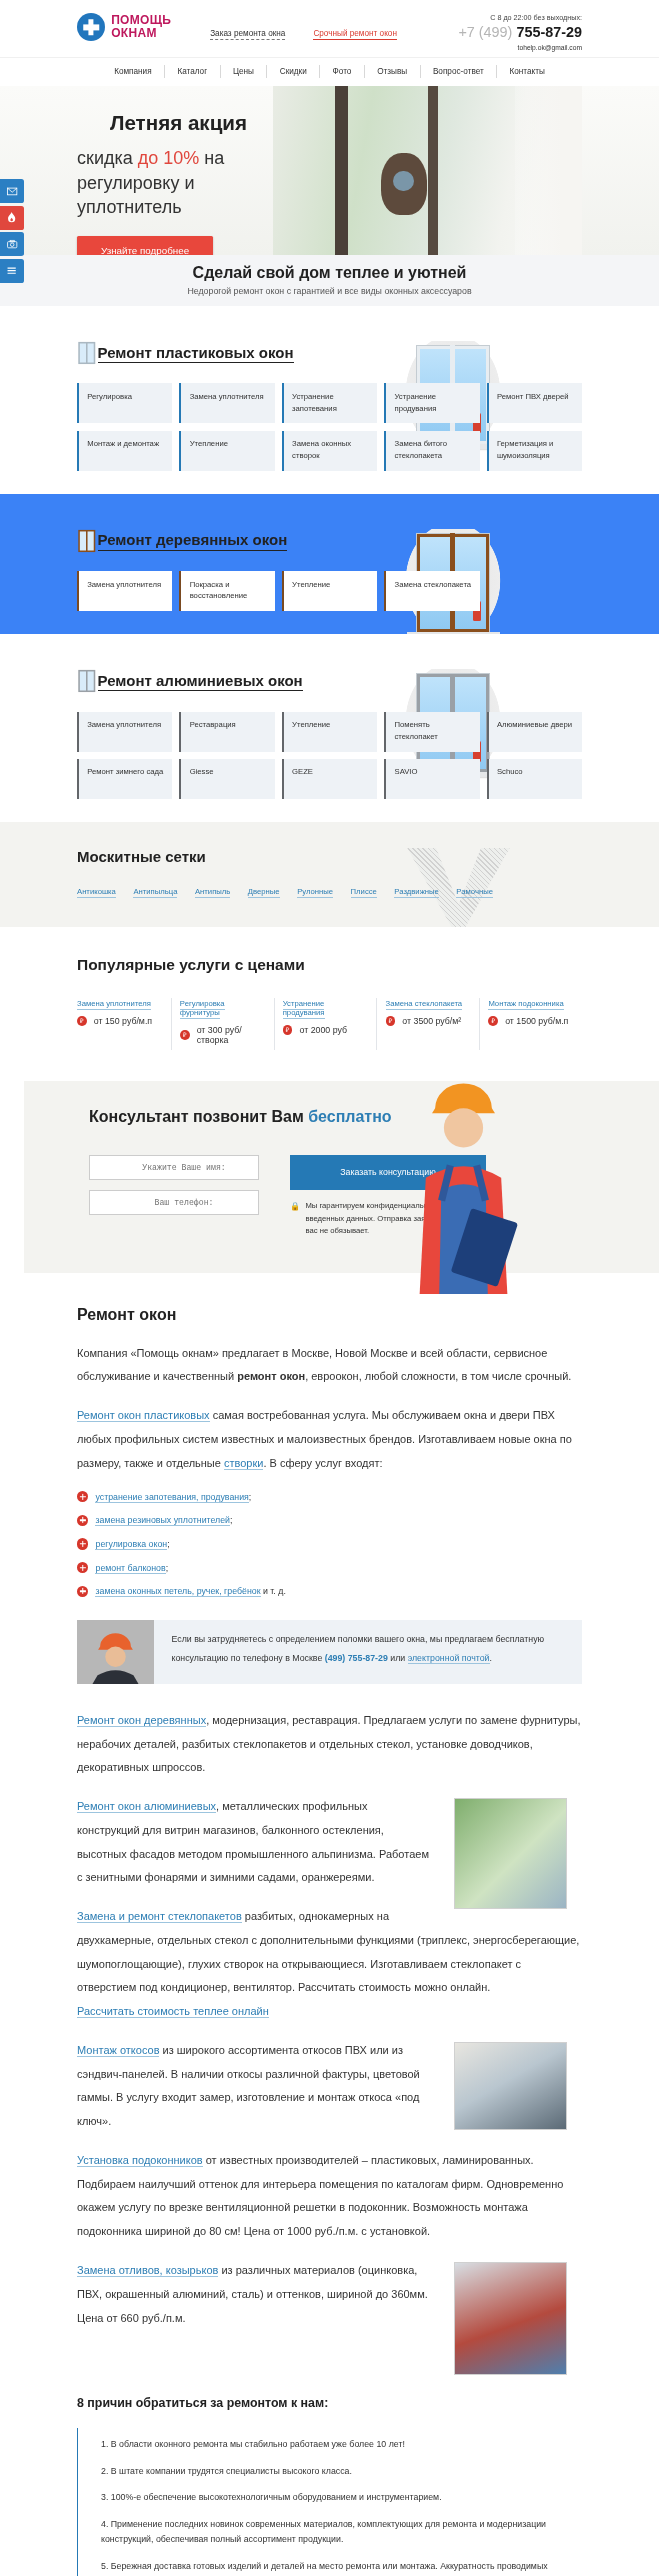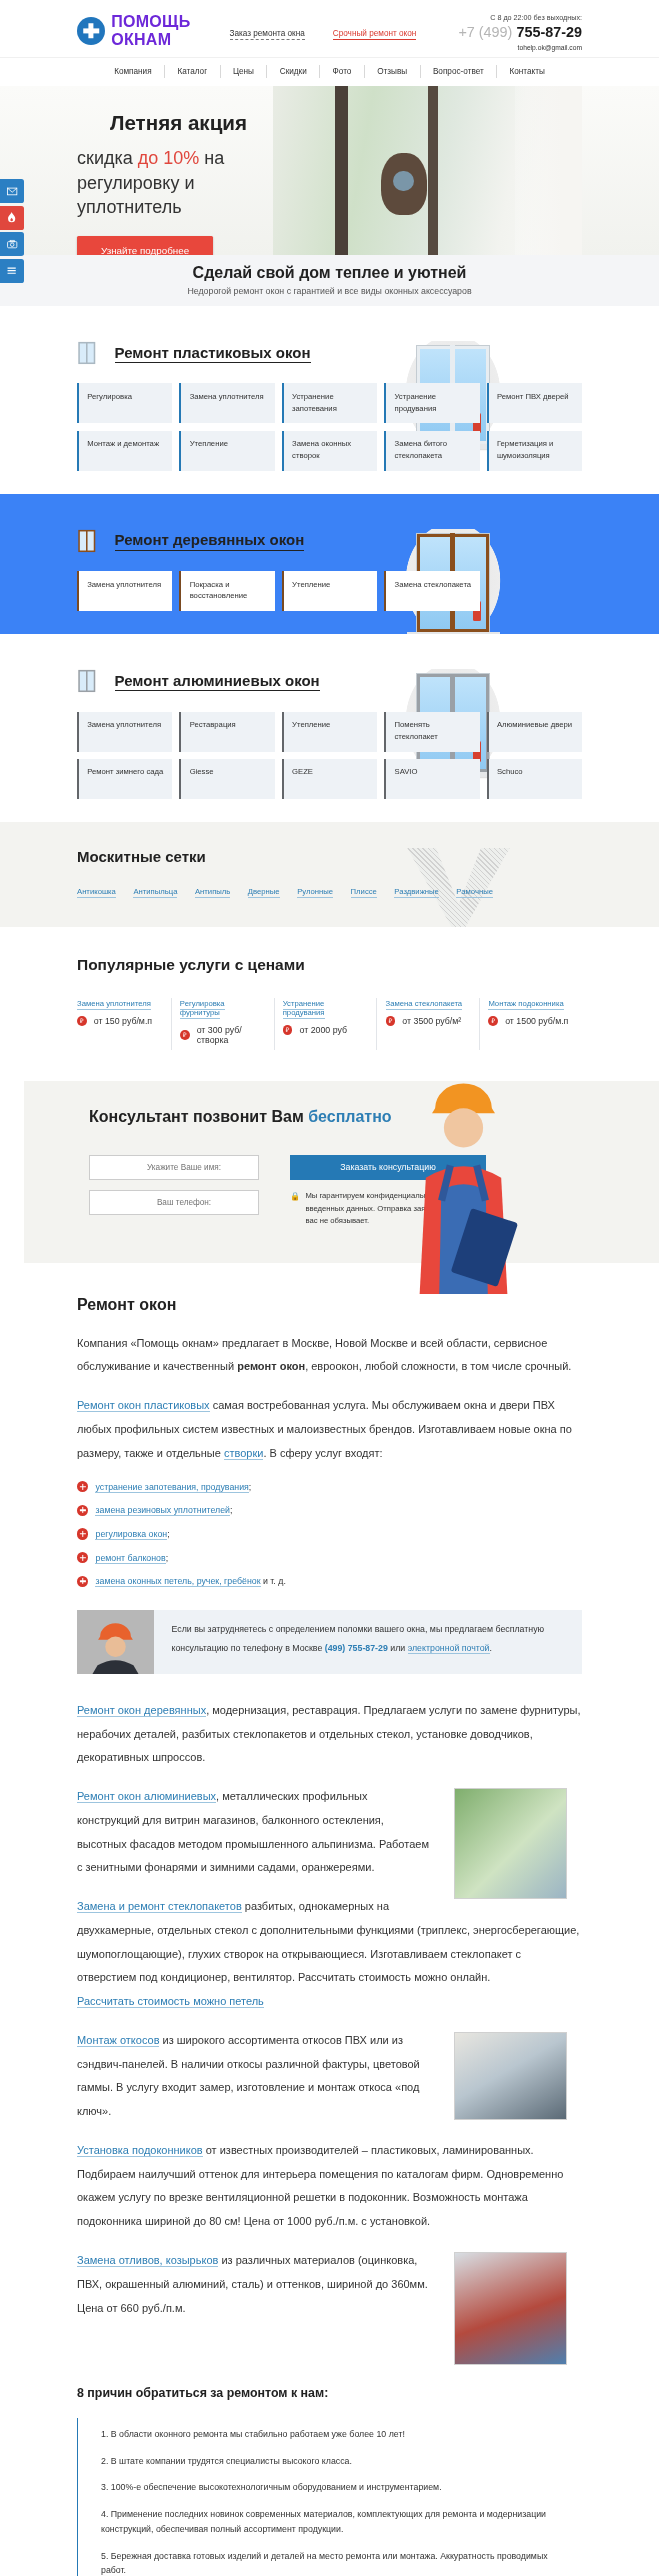--- a/index.html
+++ b/index.html
@@ -9,21 +9,21 @@
   .container { width: 505px; margin: 0 auto; position: relative; }
 
   
   .top-header { padding: 13.4px 0 5.2px; }
   .top-header .container { display: flex; align-items: flex-start; }
   .logo { display: flex; align-items: center; gap: 6.2px; }
   .logo-badge { width: 28px; height: 28px; border-radius: 50%; background: #2176bd; position: relative; flex: none; }
   .logo-badge::before, .logo-badge::after { content: ""; position: absolute; background: #fff; left: 50%; top: 50%; transform: translate(-50%,-50%); }
   .logo-badge::before { width: 5.2px; height: 15.5px; }
   .logo-badge::after  { width: 15.5px; height: 5.2px; }
-  .logo-text { font-size: 16px; font-weight: bold; line-height: 1.1; color: #6d28d9; letter-spacing: 0.3px; }
+  .logo-text { font-size: 12px; font-weight: bold; line-height: 1.1; color: #be185d; letter-spacing: 0.3px; }
   .header-links { display: flex; gap: 28px; margin: 15.5px 0 0 39px; }
   .hl-order { color: #333; font-size: 8.2px; border-bottom: 0.5px dashed #777; padding-bottom: 1px; }
   .hl-urgent { color: #d93a30; font-size: 8.2px; border-bottom: 0.5px solid #d93a30; padding-bottom: 1px; }
   .header-contacts { margin-left: auto; text-align: right; }
   .schedule { font-size: 7.2px; color: #444; margin-bottom: 2.1px; }
   .phone-line { font-size: 14.4px; }
   .phone-prefix { color: #b5b5b5; }
   .phone-num { color: #1b1b1b; font-weight: bold; }
   .email { display: inline-block; margin-top: 3.1px; font-size: 6.7px; color: #333; }
 
@@ -57,21 +57,21 @@
 
   
   .intro-band { background: #f4f5f7; text-align: center; padding: 8.2px 0 10.3px; }
   .intro-band h1 { font-size: 16px; color: #222; }
   .intro-band p { margin-top: 4.1px; font-size: 8.8px; color: #555; }
 
   
   .svc { position: relative; padding: 20.6px 0 23px; overflow: hidden; }
   .svc.gray { background: #3b82f6; }
   .svc.textured { background: #f3f3f0; }
-  .svc-head { display: flex; align-items: center; gap: 17px; margin-top: 14.4px; }
+  .svc-head { display: flex; align-items: center; gap: 0; margin-top: 14.4px; }
   .svc-title { font-size: 15px; font-weight: bold; color: #222; border-bottom: 1px solid #222; padding-bottom: 1.5px; }
   .svc-title.plain { border-bottom: none; }
   .win-ico { flex: none; }
   .illus { position: absolute; right: 62px; top: 0; width: 134px; height: 129px;
     background: radial-gradient(ellipse 67px 82px at 50% 40%, #e3e3e3 0%, #ededed 70%, rgba(255,255,255,0) 71%); }
   .illus .win { position: absolute; left: 31px; top: 5.2px; width: 72px; height: 98px; background: linear-gradient(#bfe3fb,#8fc9f2); border: 3.6px solid var(--fr,#e8edf1); outline: 0.5px solid #c4ccd2; }
   .illus .win::before { content:""; position:absolute; left: 30px; top: -3.6px; width: 5.2px; height: 98px; background: var(--fr,#e8edf1); }
   .illus .sill { position: absolute; left: 20.6px; top: 103px; width: 93px; height: 5.2px; background: #e5e7e9; box-shadow: 0 1px 1.5px rgba(0,0,0,.15); }
   .illus .drill { position: absolute; left: 87px; top: 72px; width: 8.2px; height: 20.6px; background: #d6402f; border-radius: 1.5px; }
   .illus .drill::before { content:""; position:absolute; left: 2.1px; top: -7.2px; width: 3.6px; height: 7.2px; background: #54595e; }
@@ -95,22 +95,22 @@
   .pop-col a { color: #2d7eb4; font-size: 7.7px; border-bottom: 0.5px solid #9cc4de; padding-bottom: 1px; }
   .pop-price { margin-top: 8.2px; display: flex; align-items: center; gap: 7px; font-size: 8.8px; color: #333; }
   .rub-ico { width: 9.8px; height: 9.8px; border-radius: 50%; background: #d6362b; color: #fff; font-size: 6.2px; display: flex; align-items: center; justify-content: center; flex: none; }
 
   
   .form-sec { position: relative; padding: 27px 0 36px; overflow: visible; margin-left: 24px; }
   .form-sec h2 { font-size: 16px; color: #222; }
   .form-sec h2 .blue { color: #2d7eb4; }
   .form-grid { display: flex; gap: 31px; margin-top: 29px; }
   .form-col { width: 170px; display: flex; flex-direction: column; gap: 10.3px; }
-  .inp { height: 25px; border: 0.5px solid #ccc; background: #fff; text-align: center; font-size: 8.2px; color: #555; font-family: Liberation Sans, sans-serif; padding-left: 20px; }
-  .btn-blue { height: 25px; background: #2579b5; color: #fff; border: none; font-size: 8.8px; cursor: pointer; font-family: "Liberation Sans", sans-serif; }
+  .inp { height: 25px; border: 0.5px solid #ccc; background: #fff; text-align: center; font-size: 8.2px; color: #555; font-family: Liberation Mono, monospace; padding-left: 20px; }
+  .btn-blue { height: 35px; background: #2579b5; color: #fff; border: none; font-size: 8.8px; cursor: pointer; font-family: "Liberation Sans", sans-serif; }
   .privacy { display: flex; gap: 5.2px; font-size: 7.7px; color: #333; line-height: 1.6; width: 185px; }
   .lock { flex: none; font-size: 8.2px; }
   .worker-fig { position: absolute; right: 66px; top: -36px; width: 129px; height: 222px; z-index: 5; }
 
   
   .article { padding: 20.6px 0 5.2px; }
   .article h2 { font-size: 16px; color: #222; margin: 12.4px 0 17.5px; }
   .article p { font-size: 11px; line-height: 2.15; margin-bottom: 15.5px; }
   .article a { color: #2d7eb4; border-bottom: 0.5px solid #9cc4de; }
   .bullets { list-style: none; margin: 3.1px 0 20.6px; }
@@ -443,21 +443,21 @@
       <div class="callout-body">
         <span>Если вы затрудняетесь с определением поломки вашего окна, мы предлагаем бесплатную консультацию по телефону в Москве </span><span style="color:#2d7eb4;font-weight:bold;">(499) 755-87-29</span><span> или </span><a href="#">электронной почтой</a><span>.</span>
       </div>
     </div>
 
     <p><a href="#">Ремонт окон деревянных</a><span>, модернизация, реставрация. Предлагаем услуги по замене фурнитуры, нерабочих деталей, разбитых стеклопакетов и отдельных стекол, установке доводчиков, декоративных шпроссов.</span></p>
 
     <div class="art-cols">
       <div class="art-fig"></div>
       <p><a href="#">Ремонт окон алюминиевых</a><span>, металлических профильных конструкций для витрин магазинов, балконного остекления, высотных фасадов методом промышленного альпинизма. Работаем с зенитными фонарями и зимними садами, оранжереями.</span></p>
-      <p><a href="#">Замена и ремонт стеклопакетов</a><span> разбитых, однокамерных на двухкамерные, отдельных стекол с дополнительными функциями (триплекс, энергосберегающие, шумопоглощающие), глухих створок на открывающиеся. Изготавливаем стеклопакет с отверстием под кондиционер, вентилятор. Рассчитать стоимость можно онлайн.</span><br><a href="#">Рассчитать стоимость можно петель</a></p>
+      <p><a href="#">Замена и ремонт стеклопакетов</a><span> разбитых, однокамерных на двухкамерные, отдельных стекол с дополнительными функциями (триплекс, энергосберегающие, шумопоглощающие), глухих створок на открывающиеся. Изготавливаем стеклопакет с отверстием под кондиционер, вентилятор. Рассчитать стоимость можно онлайн.</span><br><a href="#">Рассчитать стоимость теплее онлайн</a></p>
     </div>
 
     <div class="art-cols">
       <div class="art-fig f2"></div>
       <p><a href="#">Монтаж откосов</a><span> из широкого ассортимента откосов ПВХ или из сэндвич-панелей. В наличии откосы различной фактуры, цветовой гаммы. В услугу входит замер, изготовление и монтаж откоса «под ключ».</span></p>
       <p><a href="#">Установка подоконников</a><span> от известных производителей – пластиковых, ламинированных. Подбираем наилучший оттенок для интерьера помещения по каталогам фирм. Одновременно окажем услугу по врезке вентиляционной решетки в подоконник. Возможность монтажа подоконника шириной до 80 см! Цена от 1000 руб./п.м. с установкой.</span></p>
     </div>
 
     <div class="art-cols">
       <div class="art-fig f3"></div>

